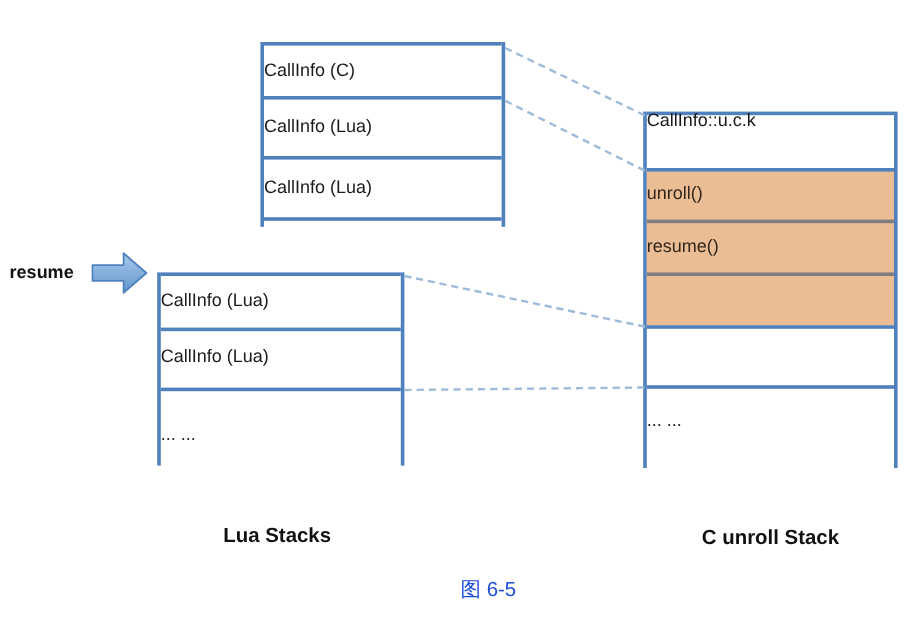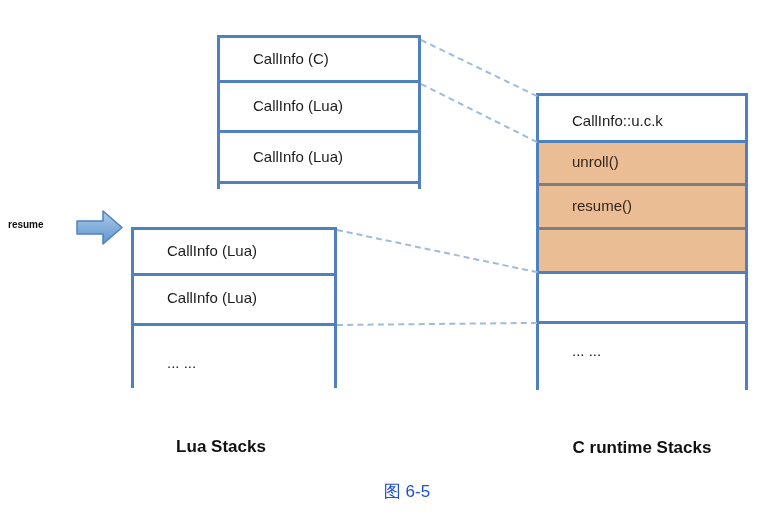--- a/index.html
+++ b/index.html
@@ -24,21 +24,20 @@
     position:absolute; left:0; right:0; height:3px;
     background:#4f81bd;
   }
   .hline.grey { background:#7f7f7f; height:3px; }
   .fill {
     position:absolute; left:0; right:0;
     background:#ebbd94;
   }
   .row-label {
     position:absolute; left:0; right:0;
-    padding-left:33px;
     font-size:15px; line-height:15px;
     color:#1b1b1b;
     white-space:nowrap;
   }
   .row-label.warm { color:#33271c; }
   .dash {
     position:absolute; height:0;
     border-top:2px dashed #9fbbd9;
     transform-origin:left center;
   }
@@ -47,21 +46,21 @@
     font-size:17px; font-weight:bold; color:#111;
     text-align:center; white-space:nowrap;
   }
   .caption {
     position:absolute;
     font-size:17px; color:#1d4ed8;
     text-align:center; white-space:nowrap;
   }
   .resume-label {
     position:absolute;
-    font-size:10px; font-weight:600; color:#111;
+    font-size:15px; font-weight:600; color:#111;
     white-space:nowrap;
     text-align:center;
   }
   .arrow-wrap { position:absolute; }
 </style>
 </head>
 <body>
 
 <div class="canvas">
 
@@ -99,29 +98,29 @@
   </div>
 
   <div class="stack" style="left:536px; top:93px; width:212px; height:297px;">
     <div class="fill" style="top:47px; height:131px;"></div>
     <div class="hline" style="top:0;"></div>
     <div class="hline" style="top:47px;"></div>
     <div class="hline grey" style="top:90px;"></div>
     <div class="hline grey" style="top:134px;"></div>
     <div class="hline" style="top:178px;"></div>
     <div class="hline" style="top:228px;"></div>
-    <div class="row-label" style="top:20px;">CallInfo::u.c.k</div>
+    <div class="row-label" style="top:0;">CallInfo::u.c.k</div>
     <div class="row-label warm" style="top:61px;">unroll()</div>
     <div class="row-label warm" style="top:105px;">resume()</div>
     <div class="row-label" style="top:250px;">... ...</div>
   </div>
 
   <div class="dash" style="left:421px; top:39px;  width:129px; transform:rotate(25.8deg);"></div>
   <div class="dash" style="left:421px; top:83px;  width:130px; transform:rotate(26.6deg);"></div>
   <div class="dash" style="left:337px; top:229px; width:205px; transform:rotate(11.9deg);"></div>
   <div class="dash" style="left:337px; top:324px; width:200px; transform:rotate(-0.6deg);"></div>
 
-  <div class="section-label" style="left:118px; width:206px; top:437px;">Lua Stacks</div>
-  <div class="section-label" style="left:536px; width:212px; top:438px;">C runtime Stacks</div>
+  <div class="section-label" style="left:128px; width:206px; top:437px;">Lua Stacks</div>
+  <div class="section-label" style="left:536px; width:212px; top:438px;">C unroll Stack</div>
 
   <div class="caption" style="left:307px; width:200px; top:480px;">图 6-5</div>
 
 </div>
 
 </body></html>

